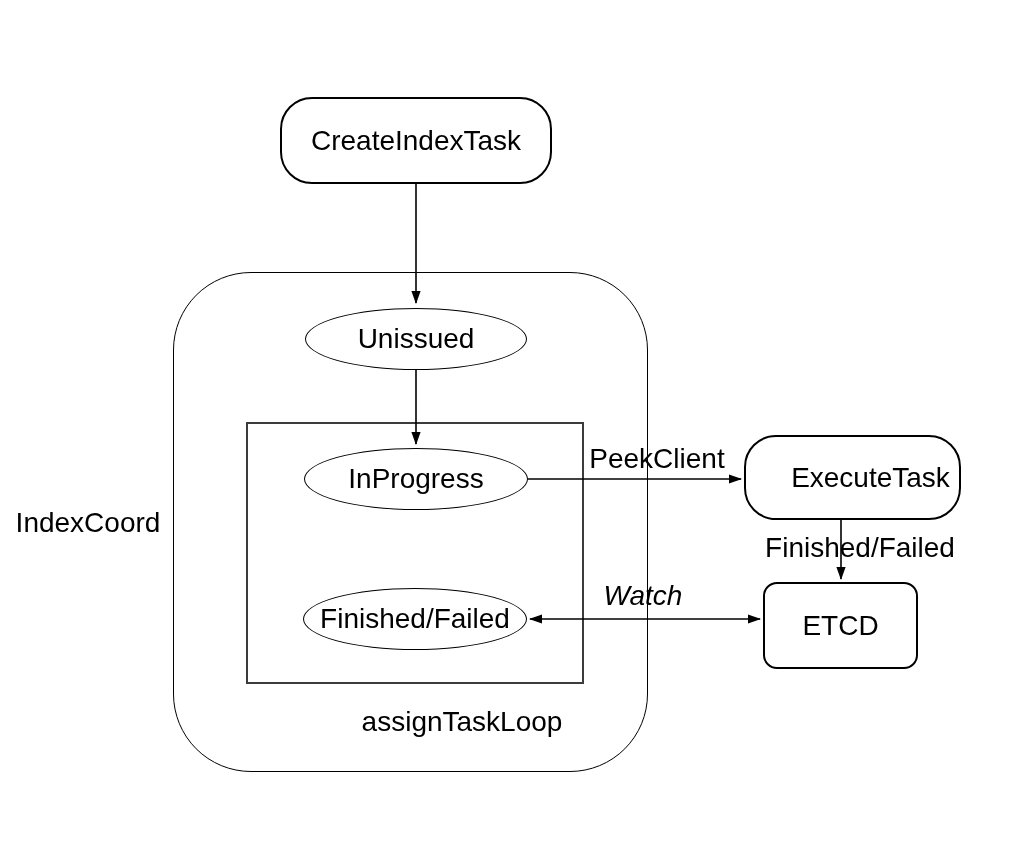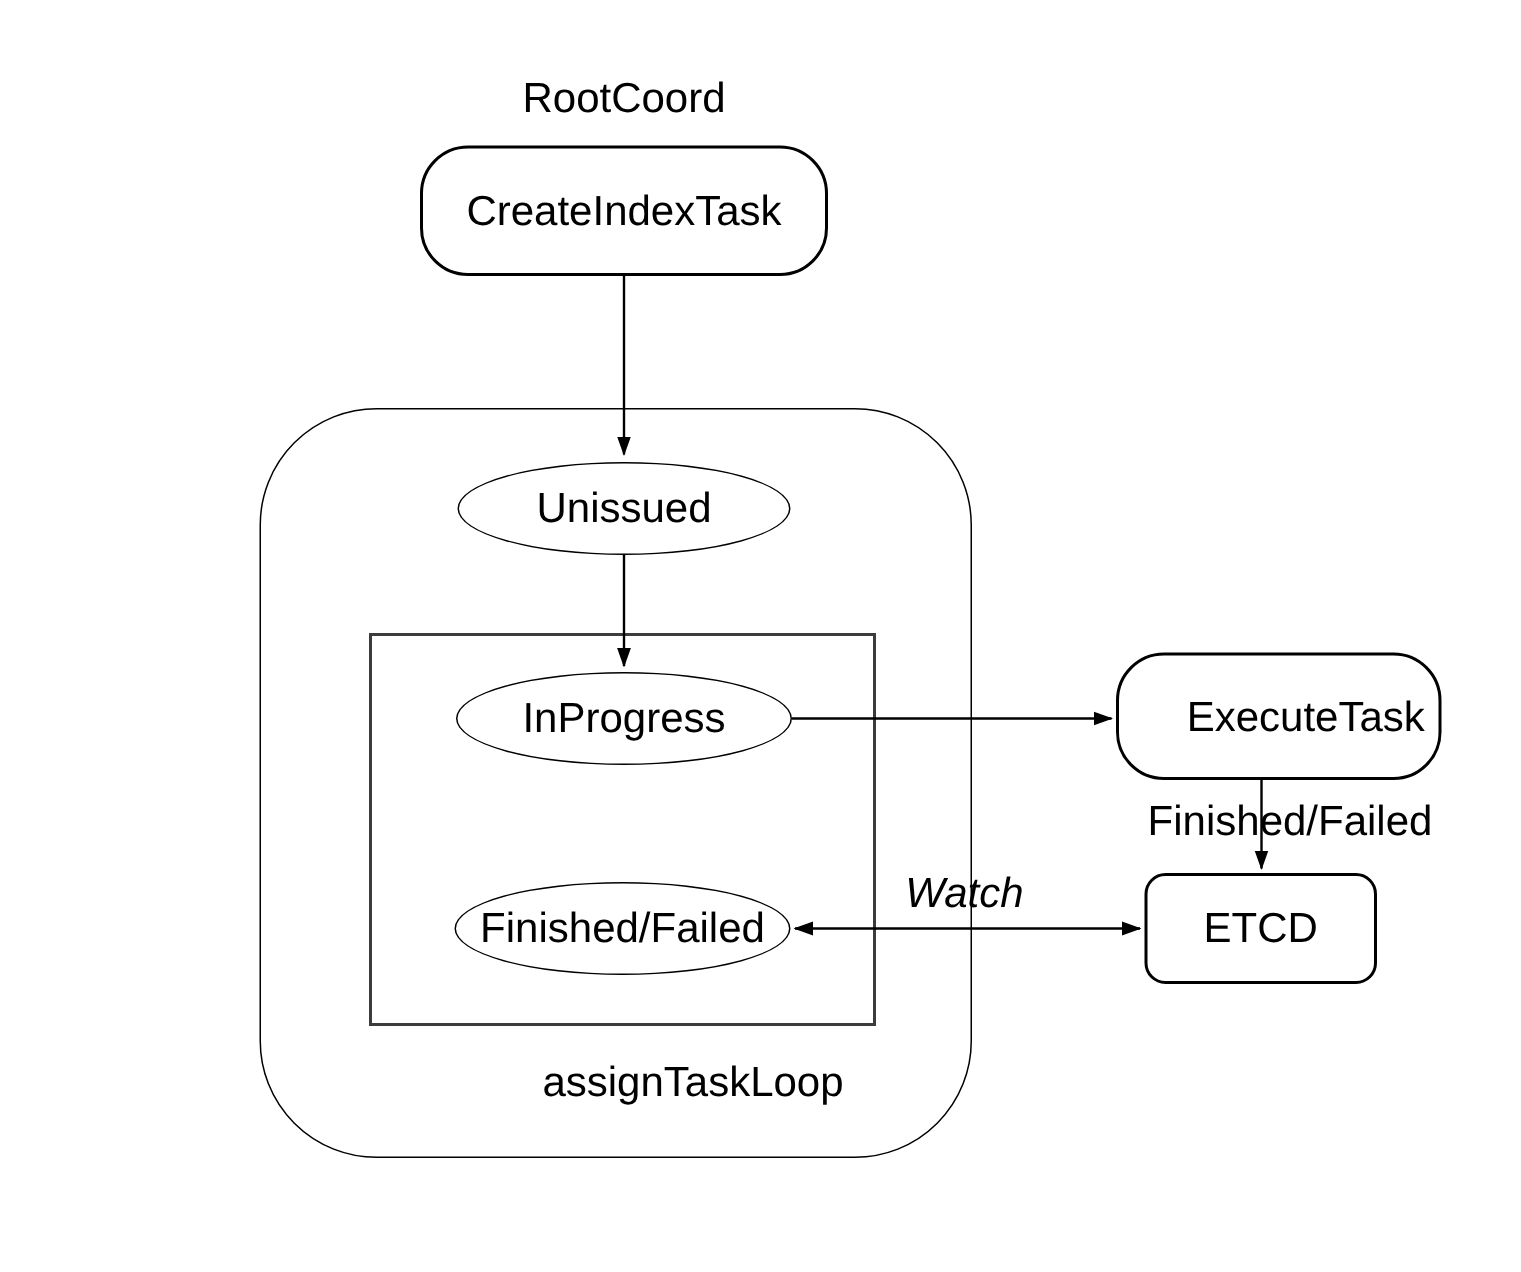--- a/index.html
+++ b/index.html
@@ -81,28 +81,28 @@
   svg.arrows line {
     stroke: #000000;
     stroke-width: 1.6;
   }
 </style>
 </head>
 <body>
 
 <div class="canvas">
 
-  <div class="lbl" style="left:416px; top:66px;">RootCoord</div>
 
   <div class="node" style="left:280px; top:97px; width:272px; height:87px;">
     <span>CreateIndexTask</span>
   </div>
 
   <div class="container-outer" style="left:173px; top:272px; width:475px; height:500px;"></div>
 
+  <div class="lbl" style="left:88px; top:523px;">IndexCoord</div>
 
   <div class="container-inner" style="left:246px; top:422px; width:338px; height:262px;"></div>
 
   <div class="lbl" style="left:442px; top:722px;margin-left:20px;">assignTaskLoop</div>
 
   <div class="ellipse" style="left:304px; top:448px; width:224px; height:62px;">
     <span>InProgress</span>
   </div>
 
   <div class="ellipse" style="left:305px; top:308px; width:222px; height:62px;">
@@ -111,24 +111,25 @@
 
   <div class="ellipse" style="left:303px; top:588px; width:224px; height:62px;">
     <span>Finished/Failed</span>
   </div>
 
 
   <div class="node" style="left:744px; top:435px; width:217px; height:85px;padding-left:36px;">
     <span>ExecuteTask</span>
   </div>
 
-  <div class="node" style="left:763px; top:582px; width:155px; height:74px; border-radius:14px;">
+  <div class="node" style="left:763px; top:582px; width:155px; height:87px; border-radius:14px;">
     <span>ETCD</span>
   </div>
 
+  <div class="lbl" style="left:657px; top:459px;">PeekClient</div>
 
   <div class="lbl" style="left:860px; top:548px;">Finished/Failed</div>
 
   <div class="lbl" style="left:643px; top:596px;font-style:italic;">Watch</div>
 
   <svg class="arrows" viewBox="0 0 1014 848" xmlns="http://www.w3.org/2000/svg">
     <defs>
       <marker id="arrowEnd" markerUnits="userSpaceOnUse" markerWidth="14" markerHeight="12" refX="12" refY="6" orient="auto">
         <path d="M0,1.4 L13,6 L0,10.6 Z" fill="#000000"></path>
       </marker>

